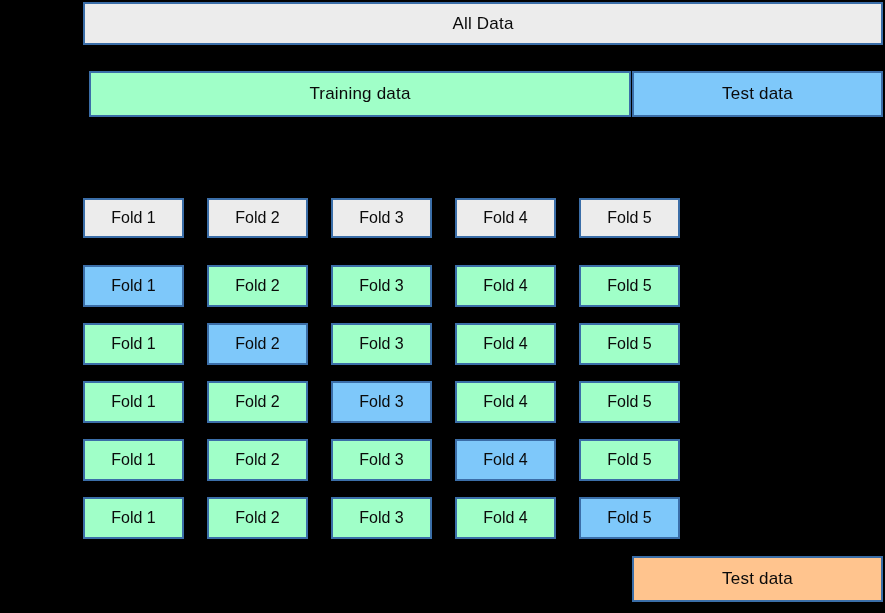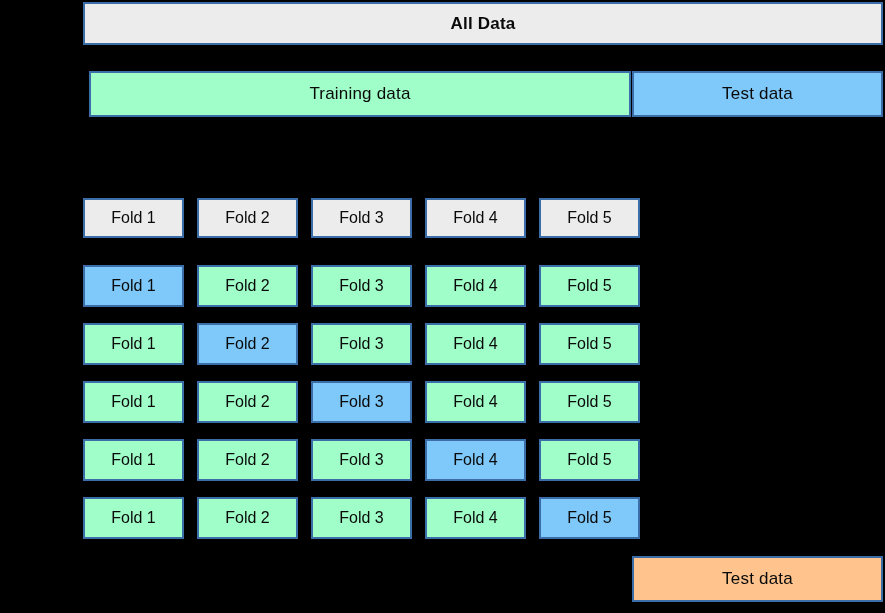--- a/index.html
+++ b/index.html
@@ -10,25 +10,25 @@
   body{
     width:885px;height:613px;background:var(--bg);
     font-family:"Liberation Sans", sans-serif;overflow:hidden;
   }
   .canvas{position:relative;width:885px;height:613px;background:var(--bg);}
   .box{
     position:absolute;box-sizing:border-box;border:2px solid var(--border);
     display:flex;align-items:center;justify-content:center;
     color:var(--text);font-size:17px;letter-spacing:.2px;
   }
-  .all-data{left:83px;top:2px;width:800px;height:43px;background:var(--gray);font-weight:bold;}
+  .all-data{left:83px;top:2px;width:800px;height:43px;background:var(--gray);}
   .training{left:83px;top:71px;width:542px;height:46px;background:var(--green);margin-left:6px;}
   .test-top{left:632px;top:71px;width:251px;height:46px;background:var(--blue);}
   .final-test{left:632px;top:556px;width:251px;height:46px;background:var(--orange);}
-  .row{position:absolute;left:83px;display:flex;gap:13px;}
+  .row{position:absolute;left:83px;display:flex;gap:23px;}
   .cell{
     box-sizing:border-box;width:101px;height:42px;border:2px solid var(--border);
     display:flex;align-items:center;justify-content:center;
     color:var(--text);font-size:16px;
   }
   .header-row{top:198px;}
   .header-row .cell{height:40px;}
   .split-row-1{top:265px;}
   .split-row-2{top:323px;}
   .split-row-3{top:381px;}

